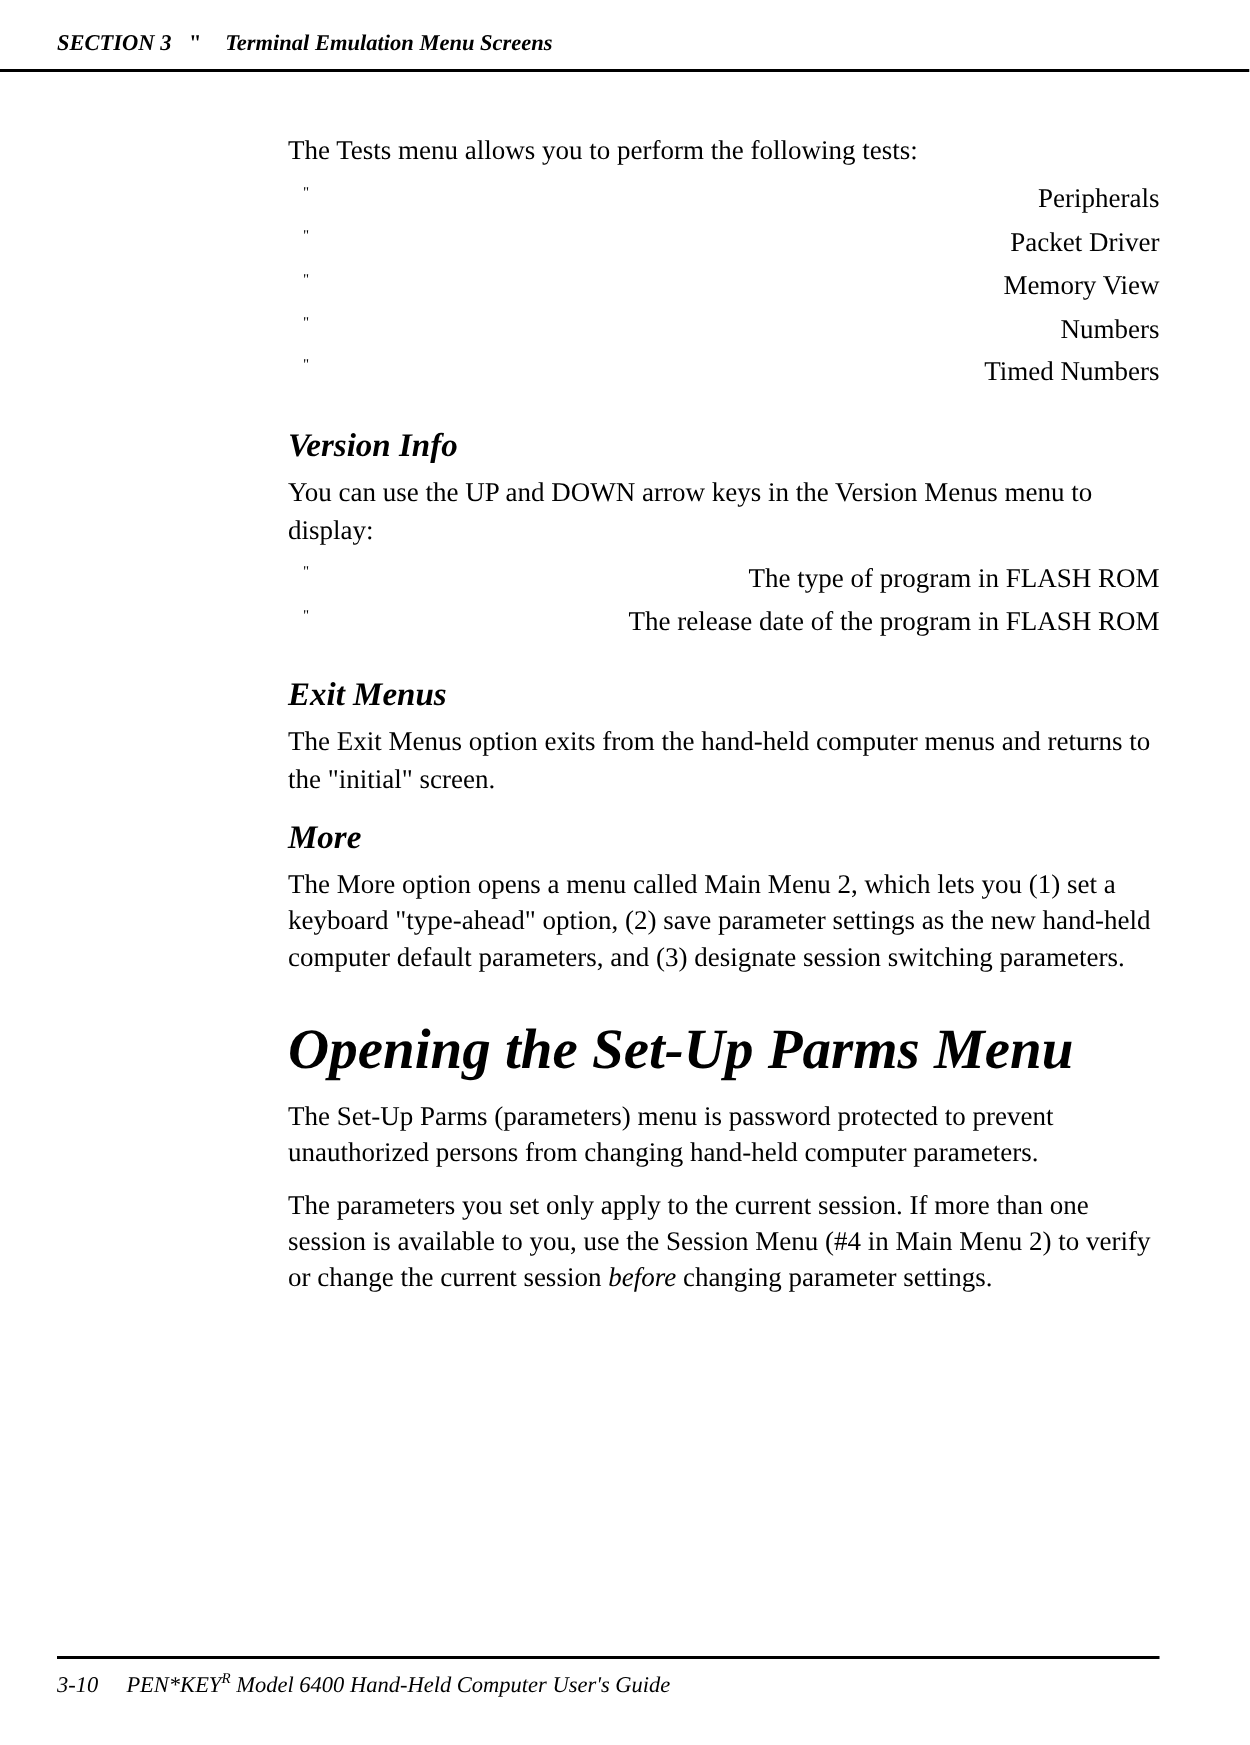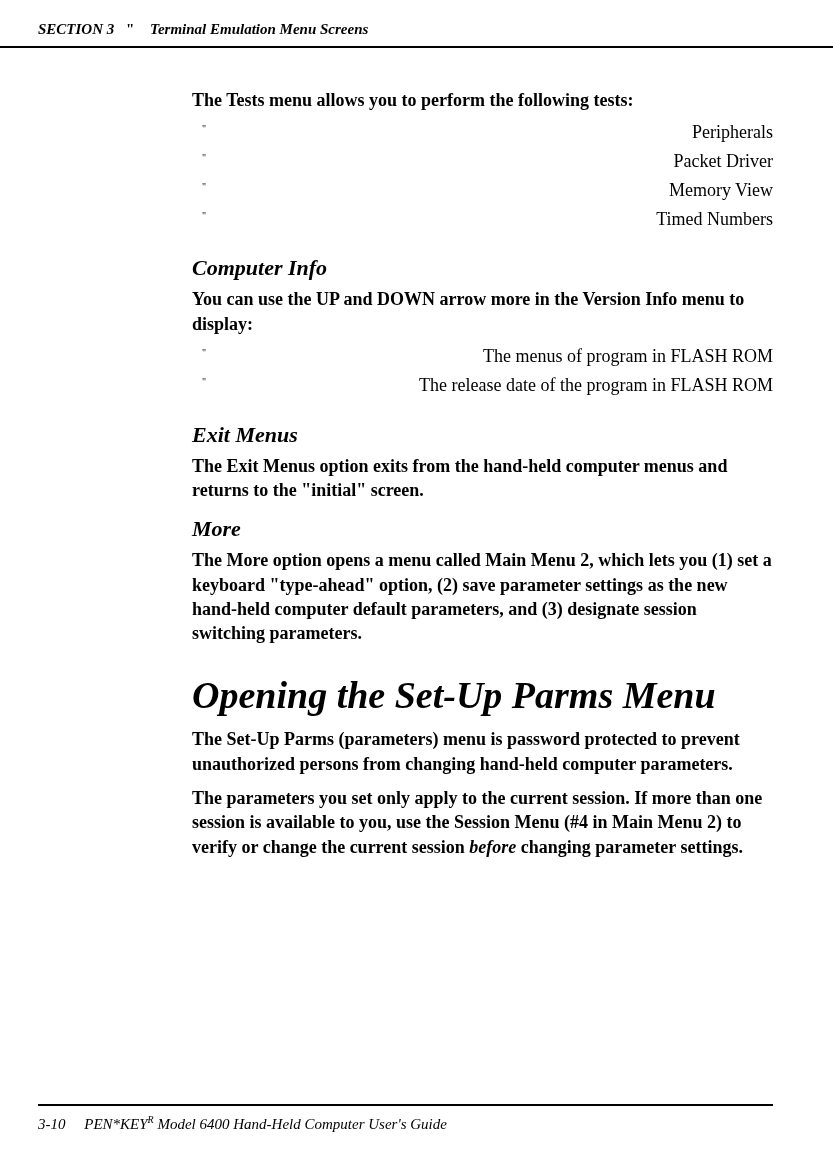--- a/index.html
+++ b/index.html
@@ -40,21 +40,20 @@
     .h3 {
       font-weight: bold;
       font-style: italic;
       font-size: 22px;
       margin-bottom: 6px;
     }
     .body-text {
       font-size: 18px;
       line-height: 1.35;
       margin-bottom: 6px;
-      font-weight: bold;
     }
     .list {
       padding-left: 30px;
       margin-bottom: 22px;
       text-align: right;
     }
     .list-item {
       font-size: 18px;
       line-height: 1.6;
       position: relative;
@@ -111,27 +110,28 @@
   </span>
 </div>
 
 <div class="content">
 
   <div class="body-text">The Tests menu allows you to perform the following tests:</div>
   <div class="list">
     <div class="list-item">Peripherals</div>
     <div class="list-item">Packet Driver</div>
     <div class="list-item">Memory View</div>
+    <div class="list-item">Numbers</div>
     <div class="list-item">Timed Numbers</div>
   </div>
 
-  <div class="h3">Computer Info</div>
-  <div class="body-text">You can use the UP and DOWN arrow more in the Version Info menu to display:</div>
+  <div class="h3">Version Info</div>
+  <div class="body-text">You can use the UP and DOWN arrow keys in the Version Menus menu to display:</div>
   <div class="list">
-    <div class="list-item">The menus of program in FLASH ROM</div>
+    <div class="list-item">The type of program in FLASH ROM</div>
     <div class="list-item">The release date of the program in FLASH ROM</div>
   </div>
 
   <div class="h3">Exit Menus</div>
   <div class="body-text para-group">The Exit Menus option exits from the hand-held computer menus and returns to the "initial" screen.</div>
 
   <div class="h3" style="margin-top:14px">More</div>
   <div class="body-text para-group">The More option opens a menu called Main Menu 2, which lets you (1) set a keyboard "type-ahead" option, (2) save parameter settings as the new hand-held computer default parameters, and (3) designate session switching parameters.</div>
 
   <div class="h1">Opening the Set-Up Parms Menu</div>

